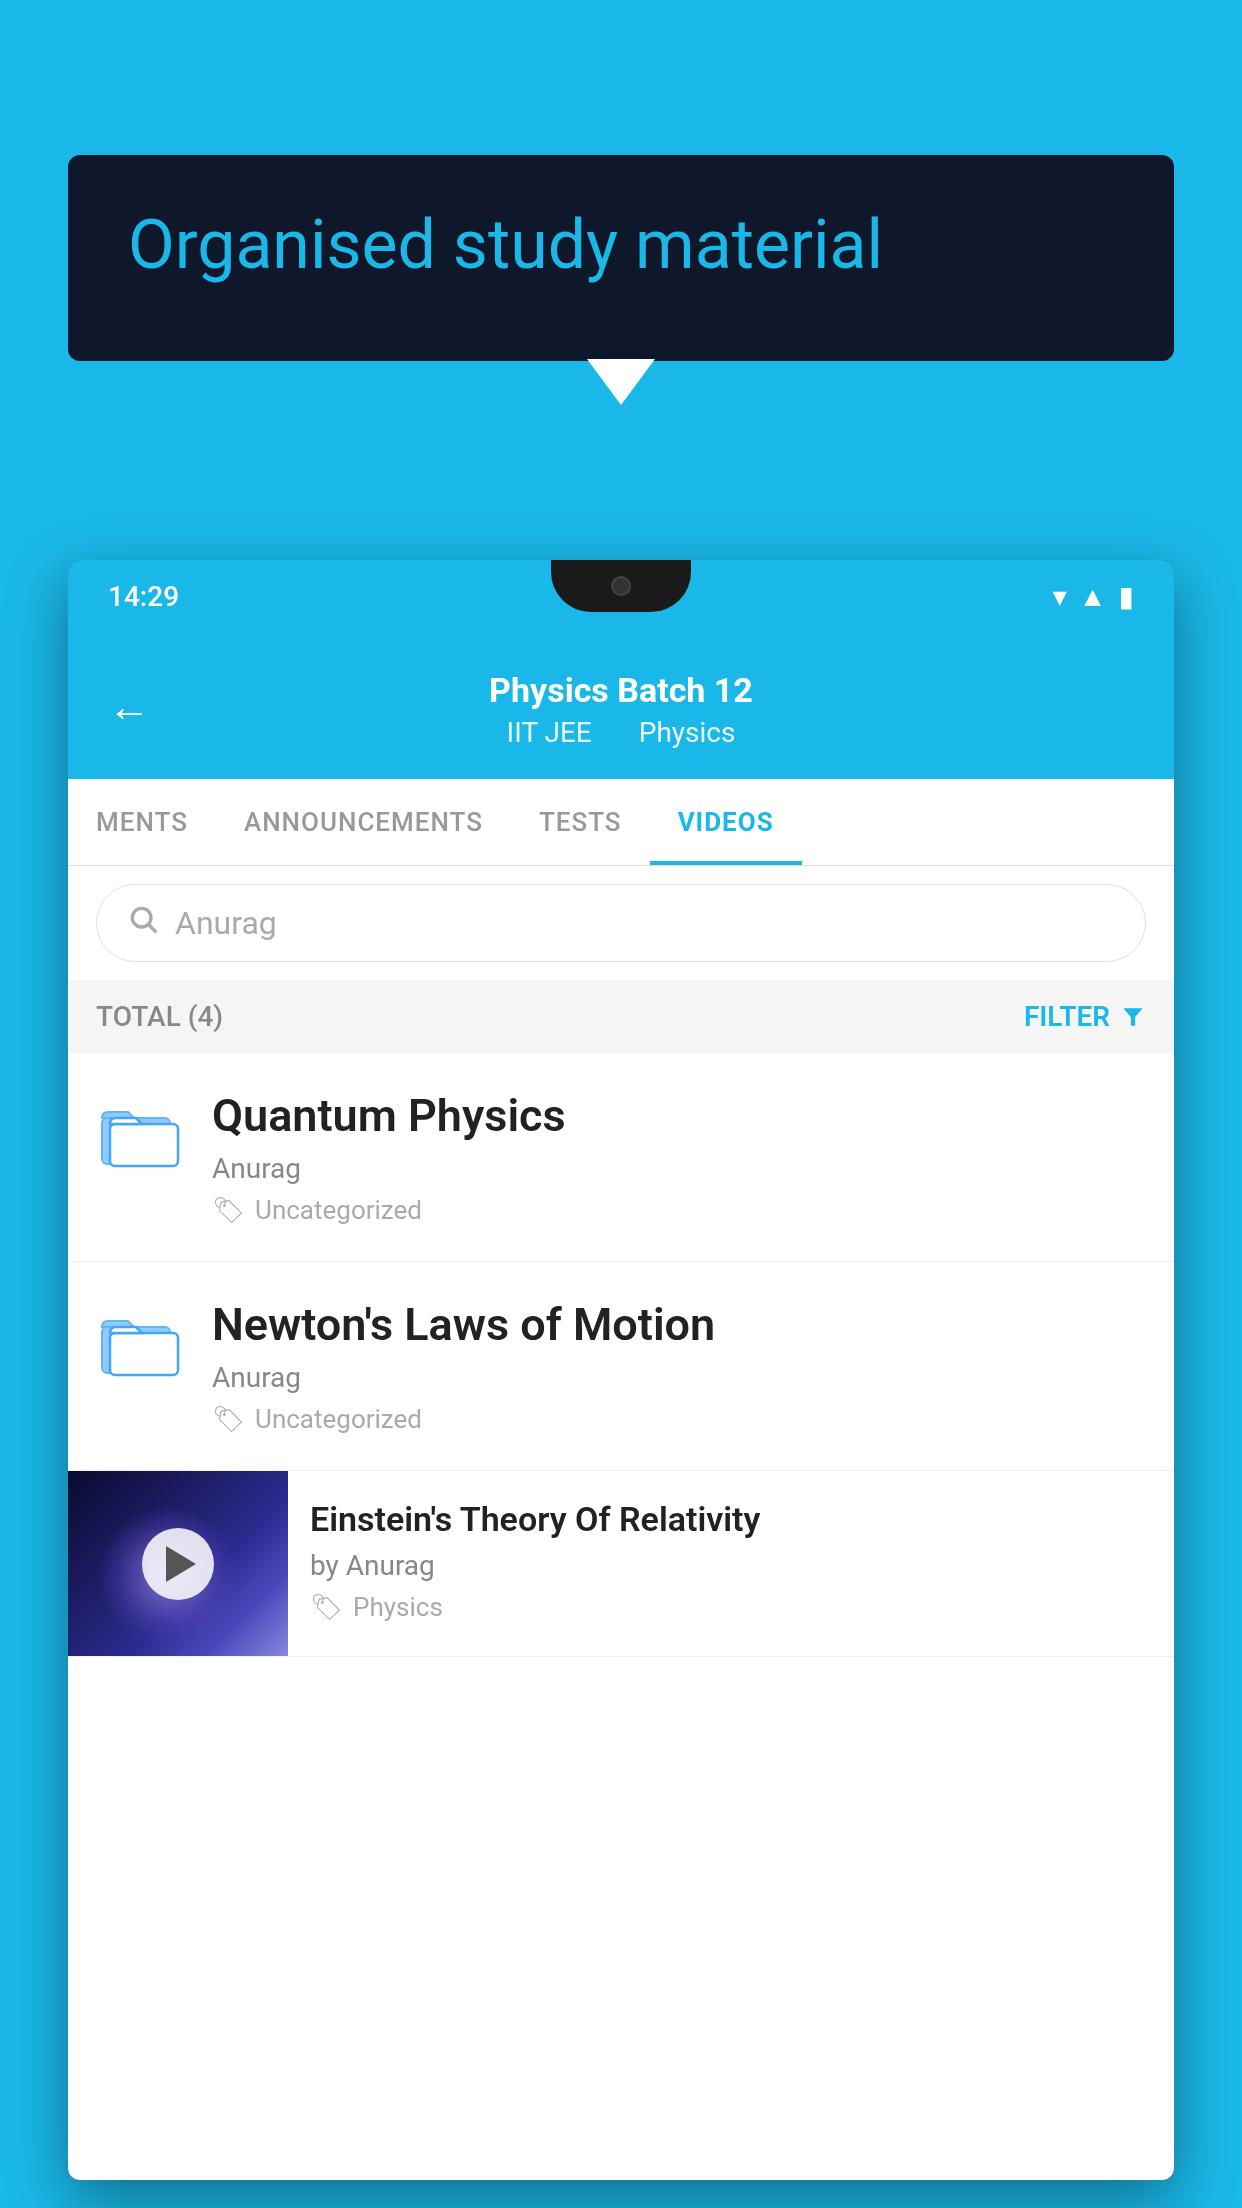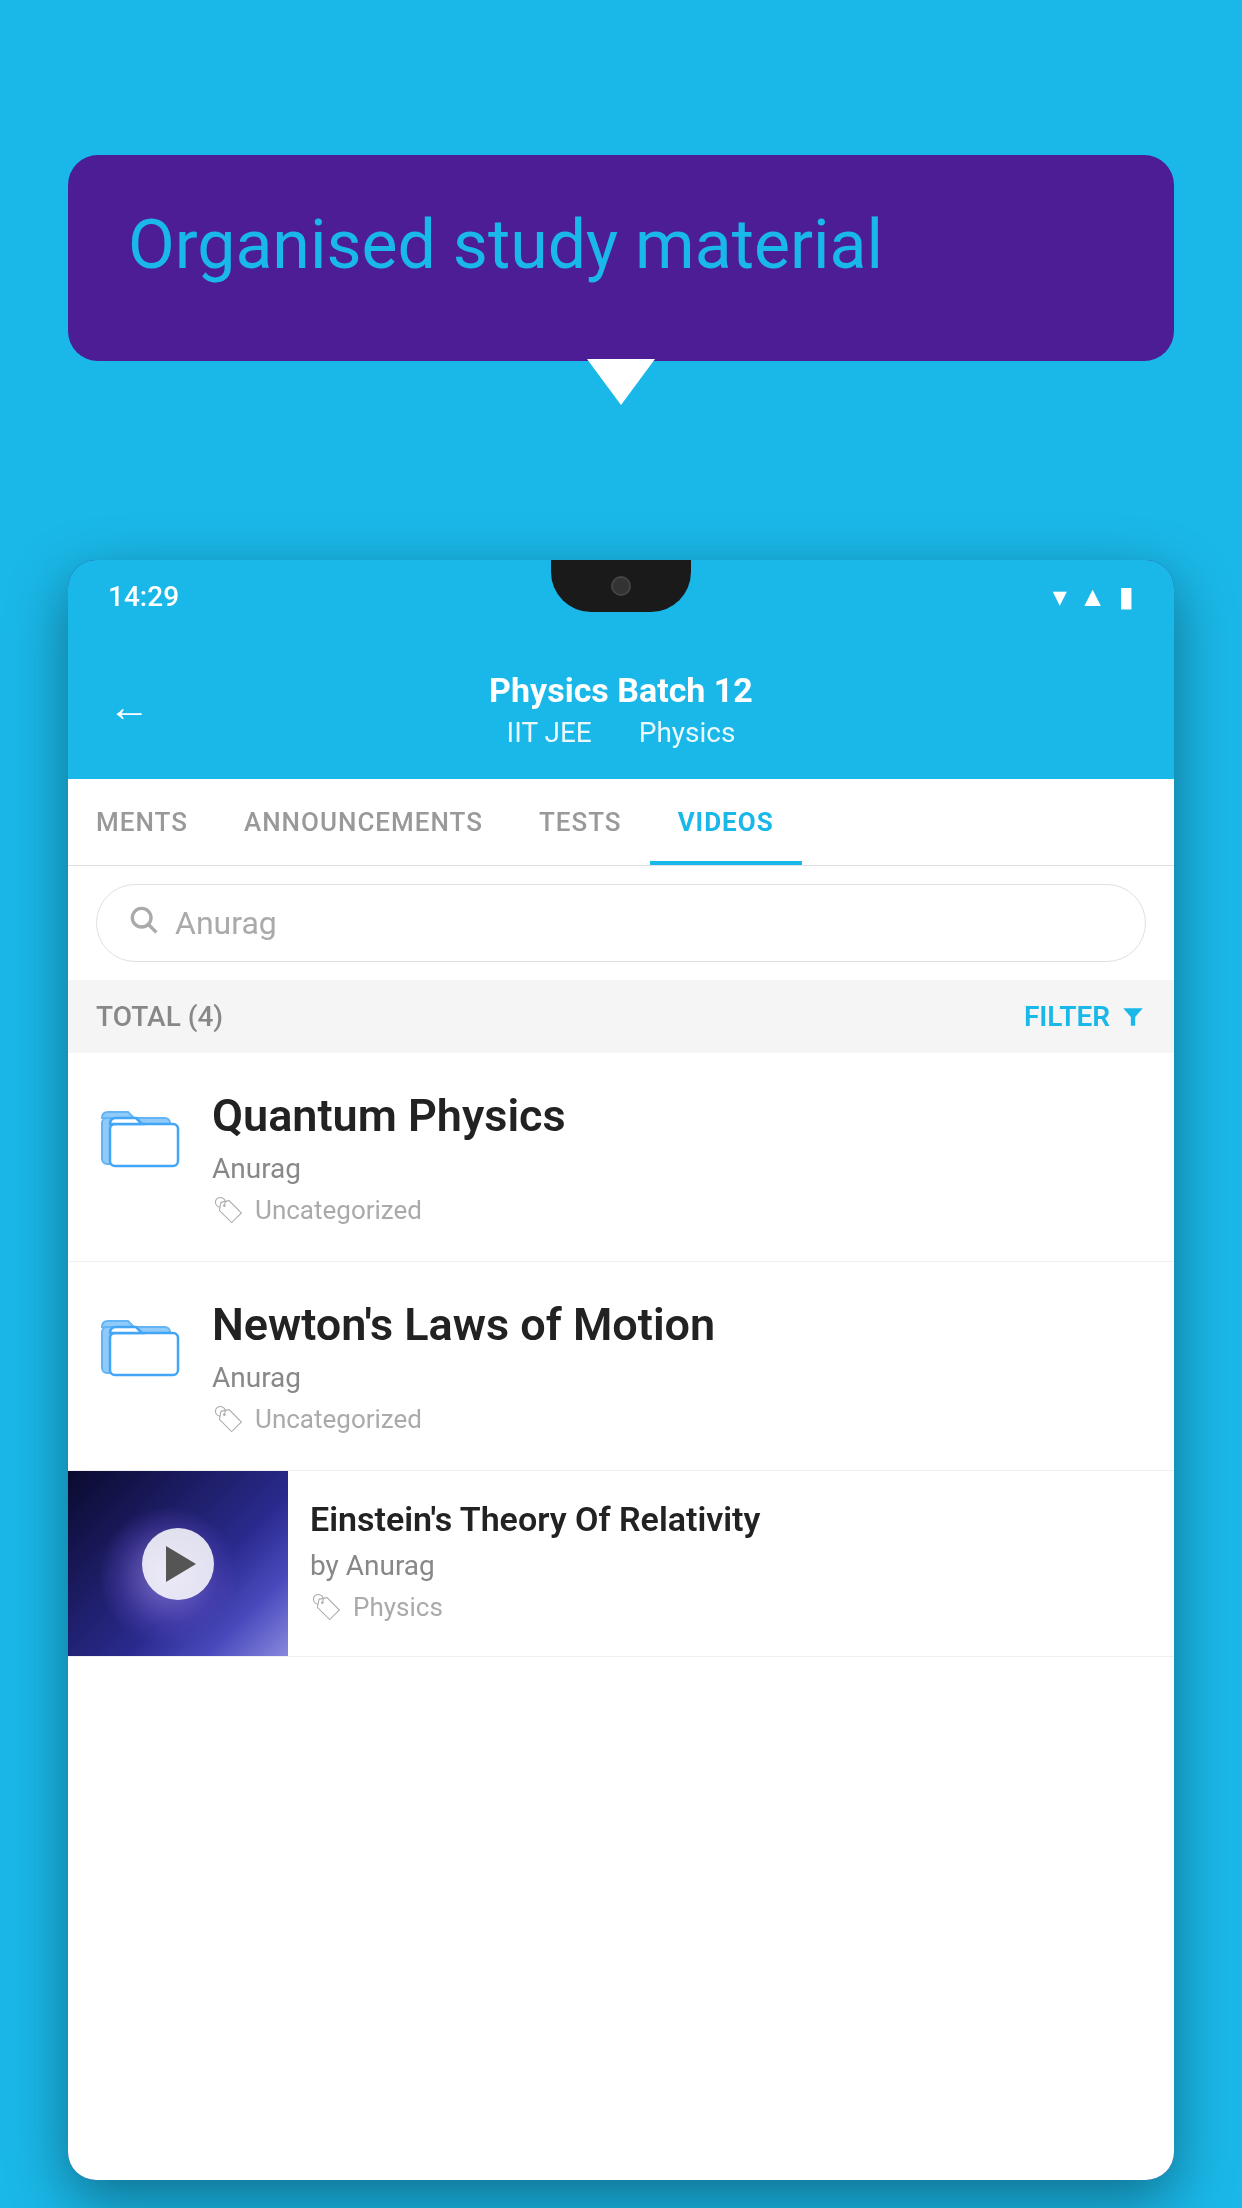--- a/index.html
+++ b/index.html
@@ -16,22 +16,22 @@
 
     
     .speech-bubble-container {
       position: absolute;
       top: 155px;
       left: 68px;
       right: 68px;
     }
 
     .speech-bubble {
-      background: #4c1d95;
-      border-radius: 30px;
+      background: #0f172a;
+      border-radius: 12px;
       padding: 50px 60px;
       position: relative;
     }
 
     .speech-bubble::after {
       content: '';
       position: absolute;
       bottom: -44px;
       left: 50%;
       transform: translateX(-50%);
@@ -57,21 +57,21 @@
     }
 
     
     .phone-frame {
       position: absolute;
       top: 560px;
       left: 68px;
       right: 68px;
       height: 1620px;
       background: #4c1d95;
-      border-radius: 28px;
+      border-radius: 12px;
       overflow: hidden;
       box-shadow: 0 20px 60px rgba(0,0,0,0.4);
     }
 
     
     .phone-status-bar {
       background: #1ab8e8;
       height: 72px;
       display: flex;
       align-items: center;

